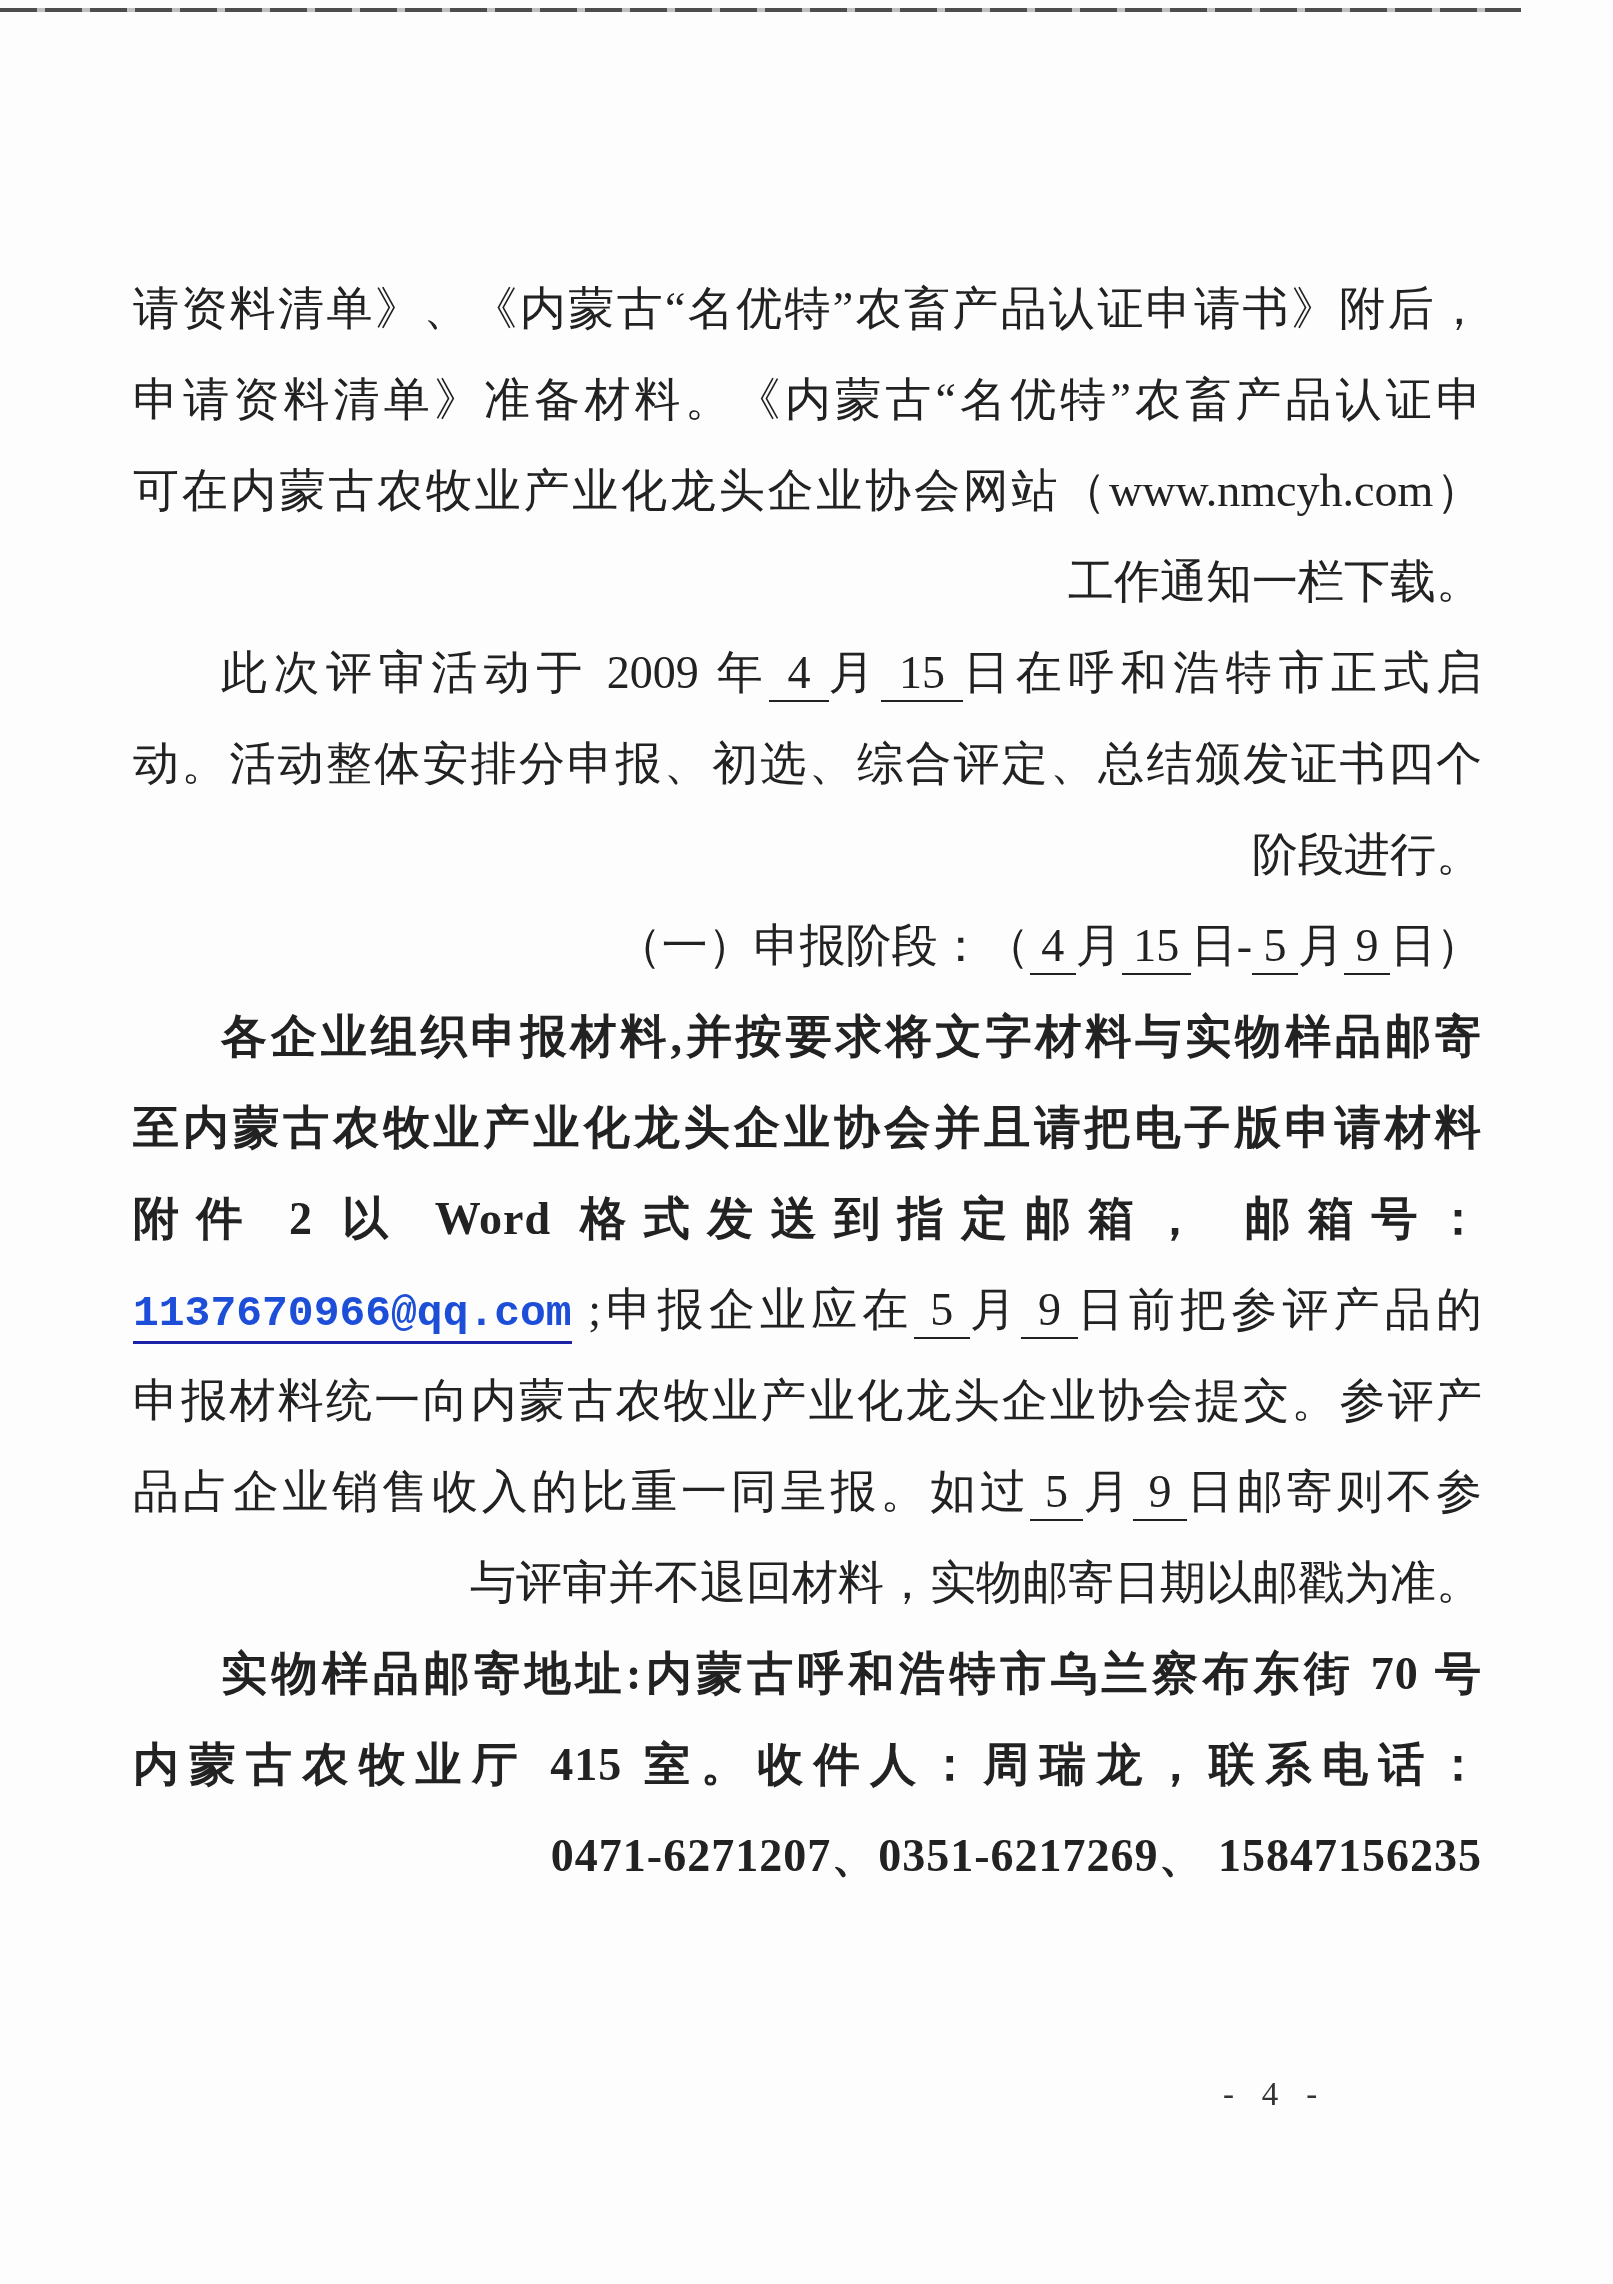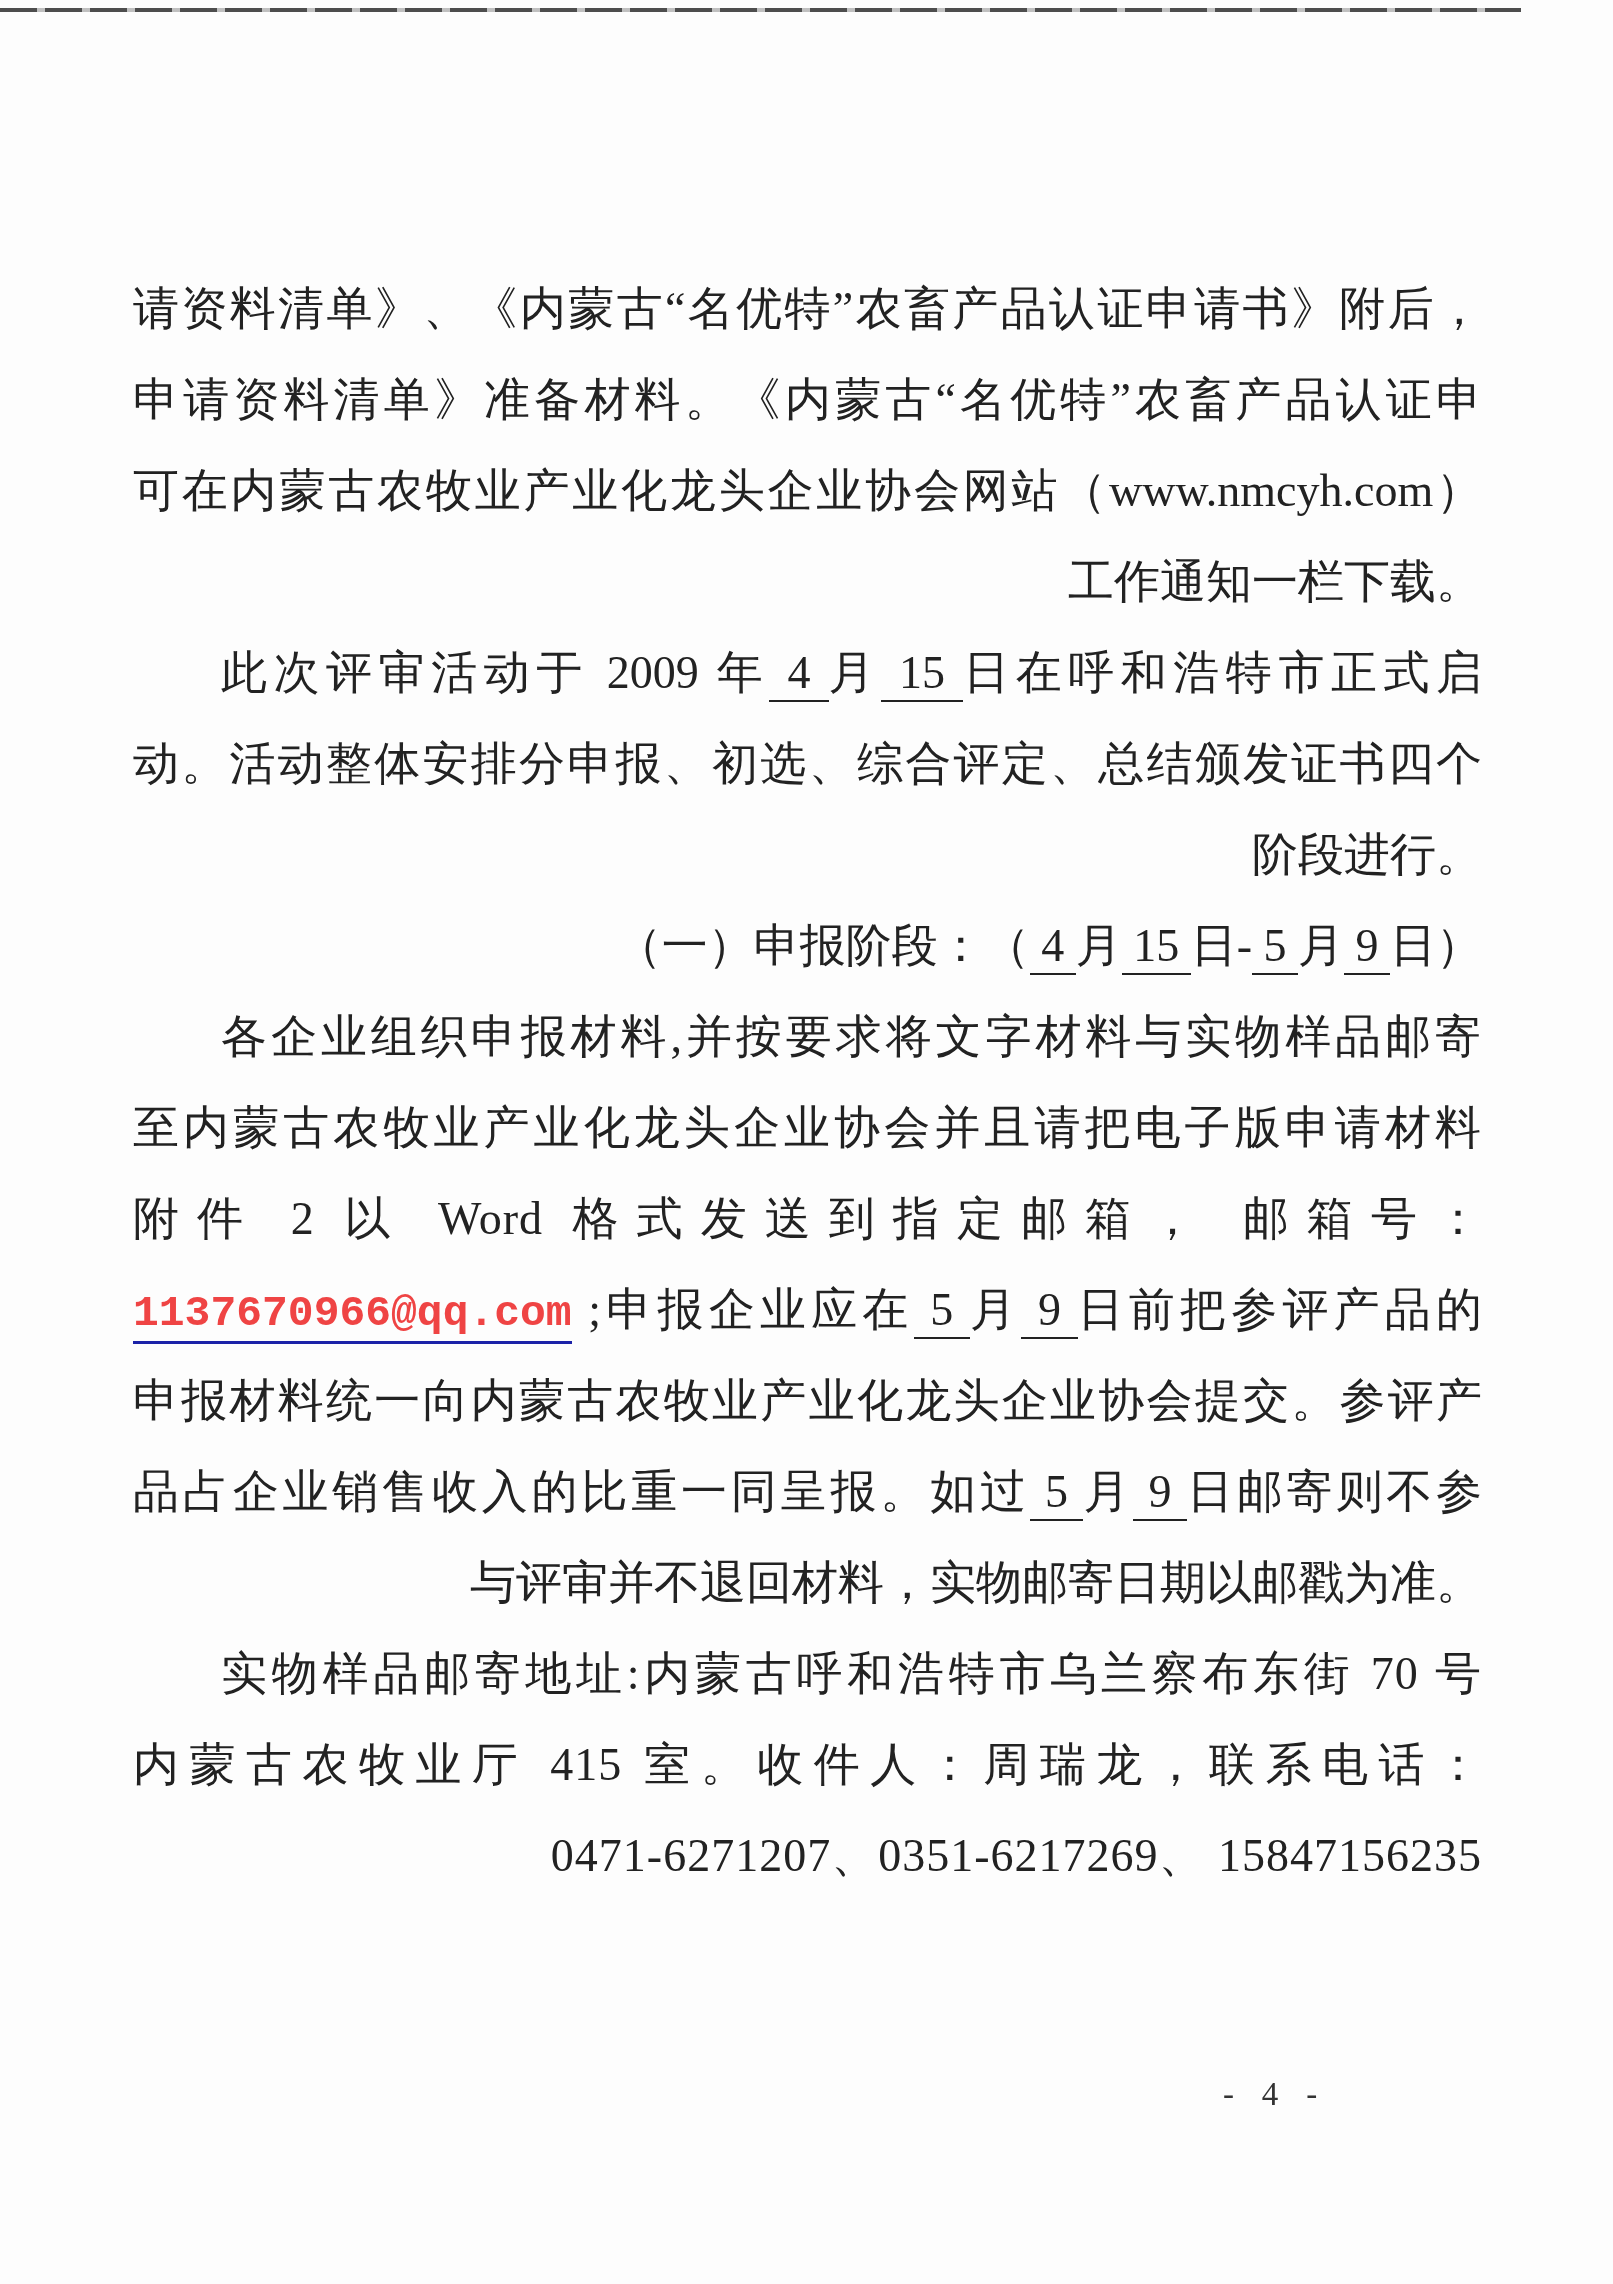--- a/index.html
+++ b/index.html
@@ -33,27 +33,27 @@
   .line{
     height:91px;
     white-space:normal;
     text-align:right;
   }
   .line.justify{
     text-align:justify;
     text-align-last:justify;
   }
   .line.indent{ text-indent:88px; }
-  .line.bold{ font-weight:400; letter-spacing:1px; }
+  .line.bold{ font-weight:700; letter-spacing:1px; }
   .u{
     border-bottom:2.9px solid #222;
     padding-bottom:2px;
   }
   .email-link{
-    color:#ef4444;
+    color:#1d4ed8;
     font-weight:700;
     font-family:"Liberation Mono","DejaVu Sans Mono",monospace;
     font-size:43px;
     border-bottom:3.9px solid #1b22a8;
     padding-bottom:2.9px;
   }
   .page-number{
     position:absolute;
     left:1223px;top:2076px;
     font-size:33px;

